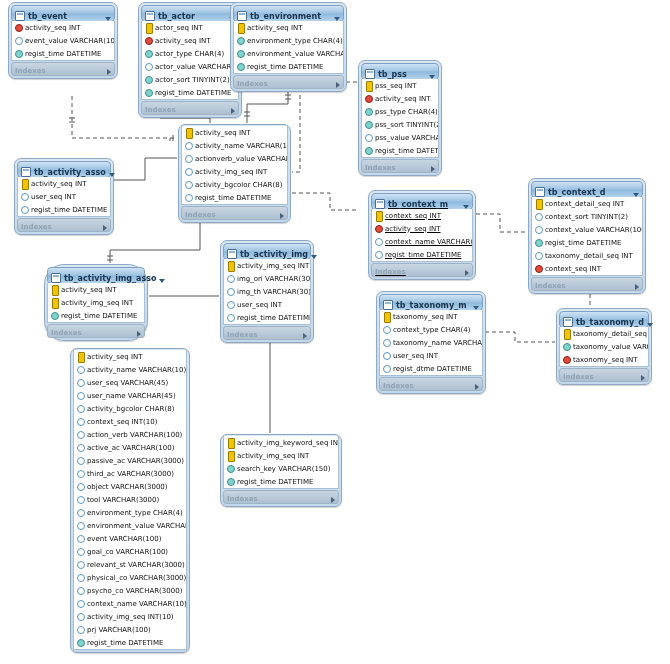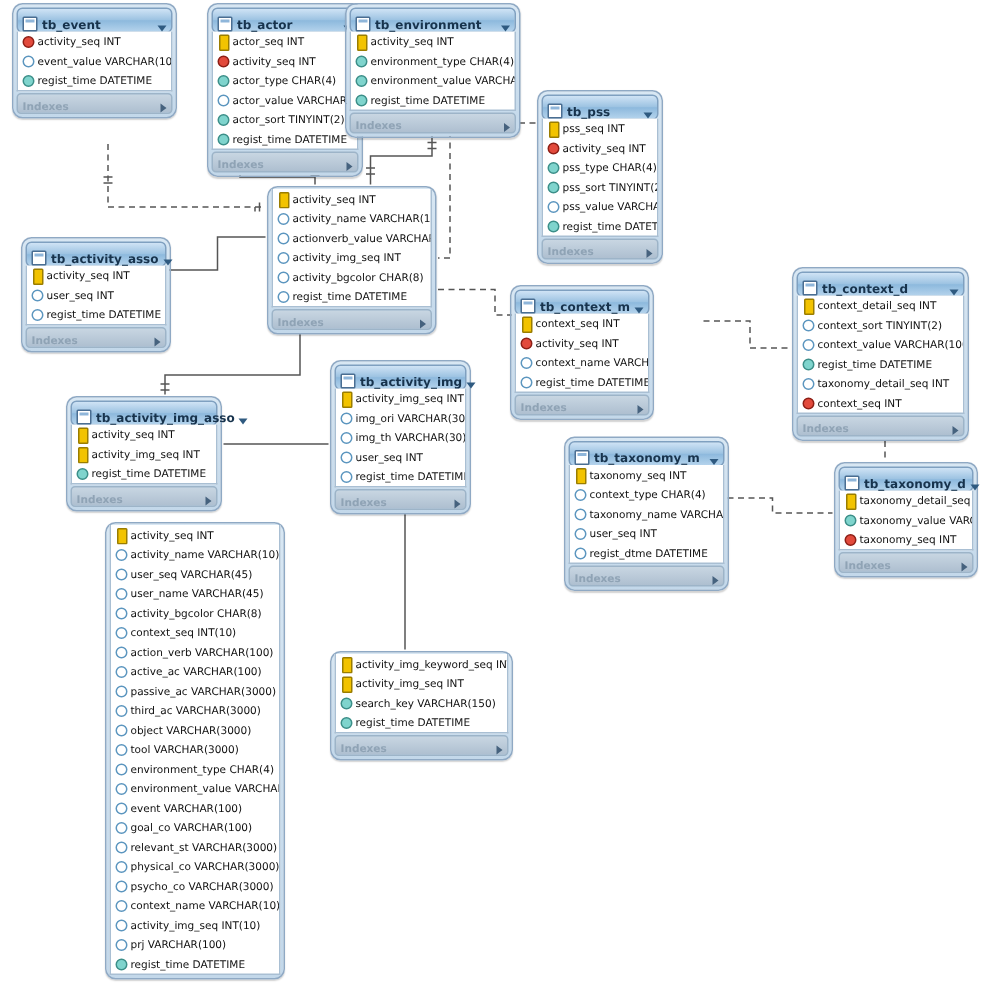--- a/index.html
+++ b/index.html
@@ -368,21 +368,21 @@
           <div class="col">
             <span class="kico k-col"></span>
             <span class="cname">regist_time DATETIME</span>
           </div>
         </div>
         <div class="idx">
           <span class="ilab">Indexes</span>
           <span class="tri-r"></span>
         </div>
       </div>
-      <div class="tbl" style="left: 340px; top: 190px; width: 96px;">
+      <div class="tbl" style="left: 368px; top: 190px; width: 108px; text-decoration: underline;">
         <div class="tbl-hd">
           <span class="hd-ico"></span>
           <span class="tname">tb_context_m</span>
           <span class="caret"></span>
         </div>
         <div class="cols">
           <div class="col">
             <span class="kico k-pk"></span>
             <span class="cname">context_seq INT</span>
           </div>
@@ -467,21 +467,21 @@
           <div class="col">
             <span class="kico k-col"></span>
             <span class="cname">regist_time DATETIME</span>
           </div>
         </div>
         <div class="idx">
           <span class="ilab">Indexes</span>
           <span class="tri-r"></span>
         </div>
       </div>
-      <div class="tbl" style="left: 44px; top: 264px; width: 104px;">
+      <div class="tbl" style="left: 44px; top: 264px; width: 104px; border-radius: 20px;">
         <div class="tbl-hd">
           <span class="hd-ico"></span>
           <span class="tname">tb_activity_img_asso</span>
           <span class="caret"></span>
         </div>
         <div class="cols">
           <div class="col">
             <span class="kico k-pk"></span>
             <span class="cname">activity_seq INT</span>
           </div>

